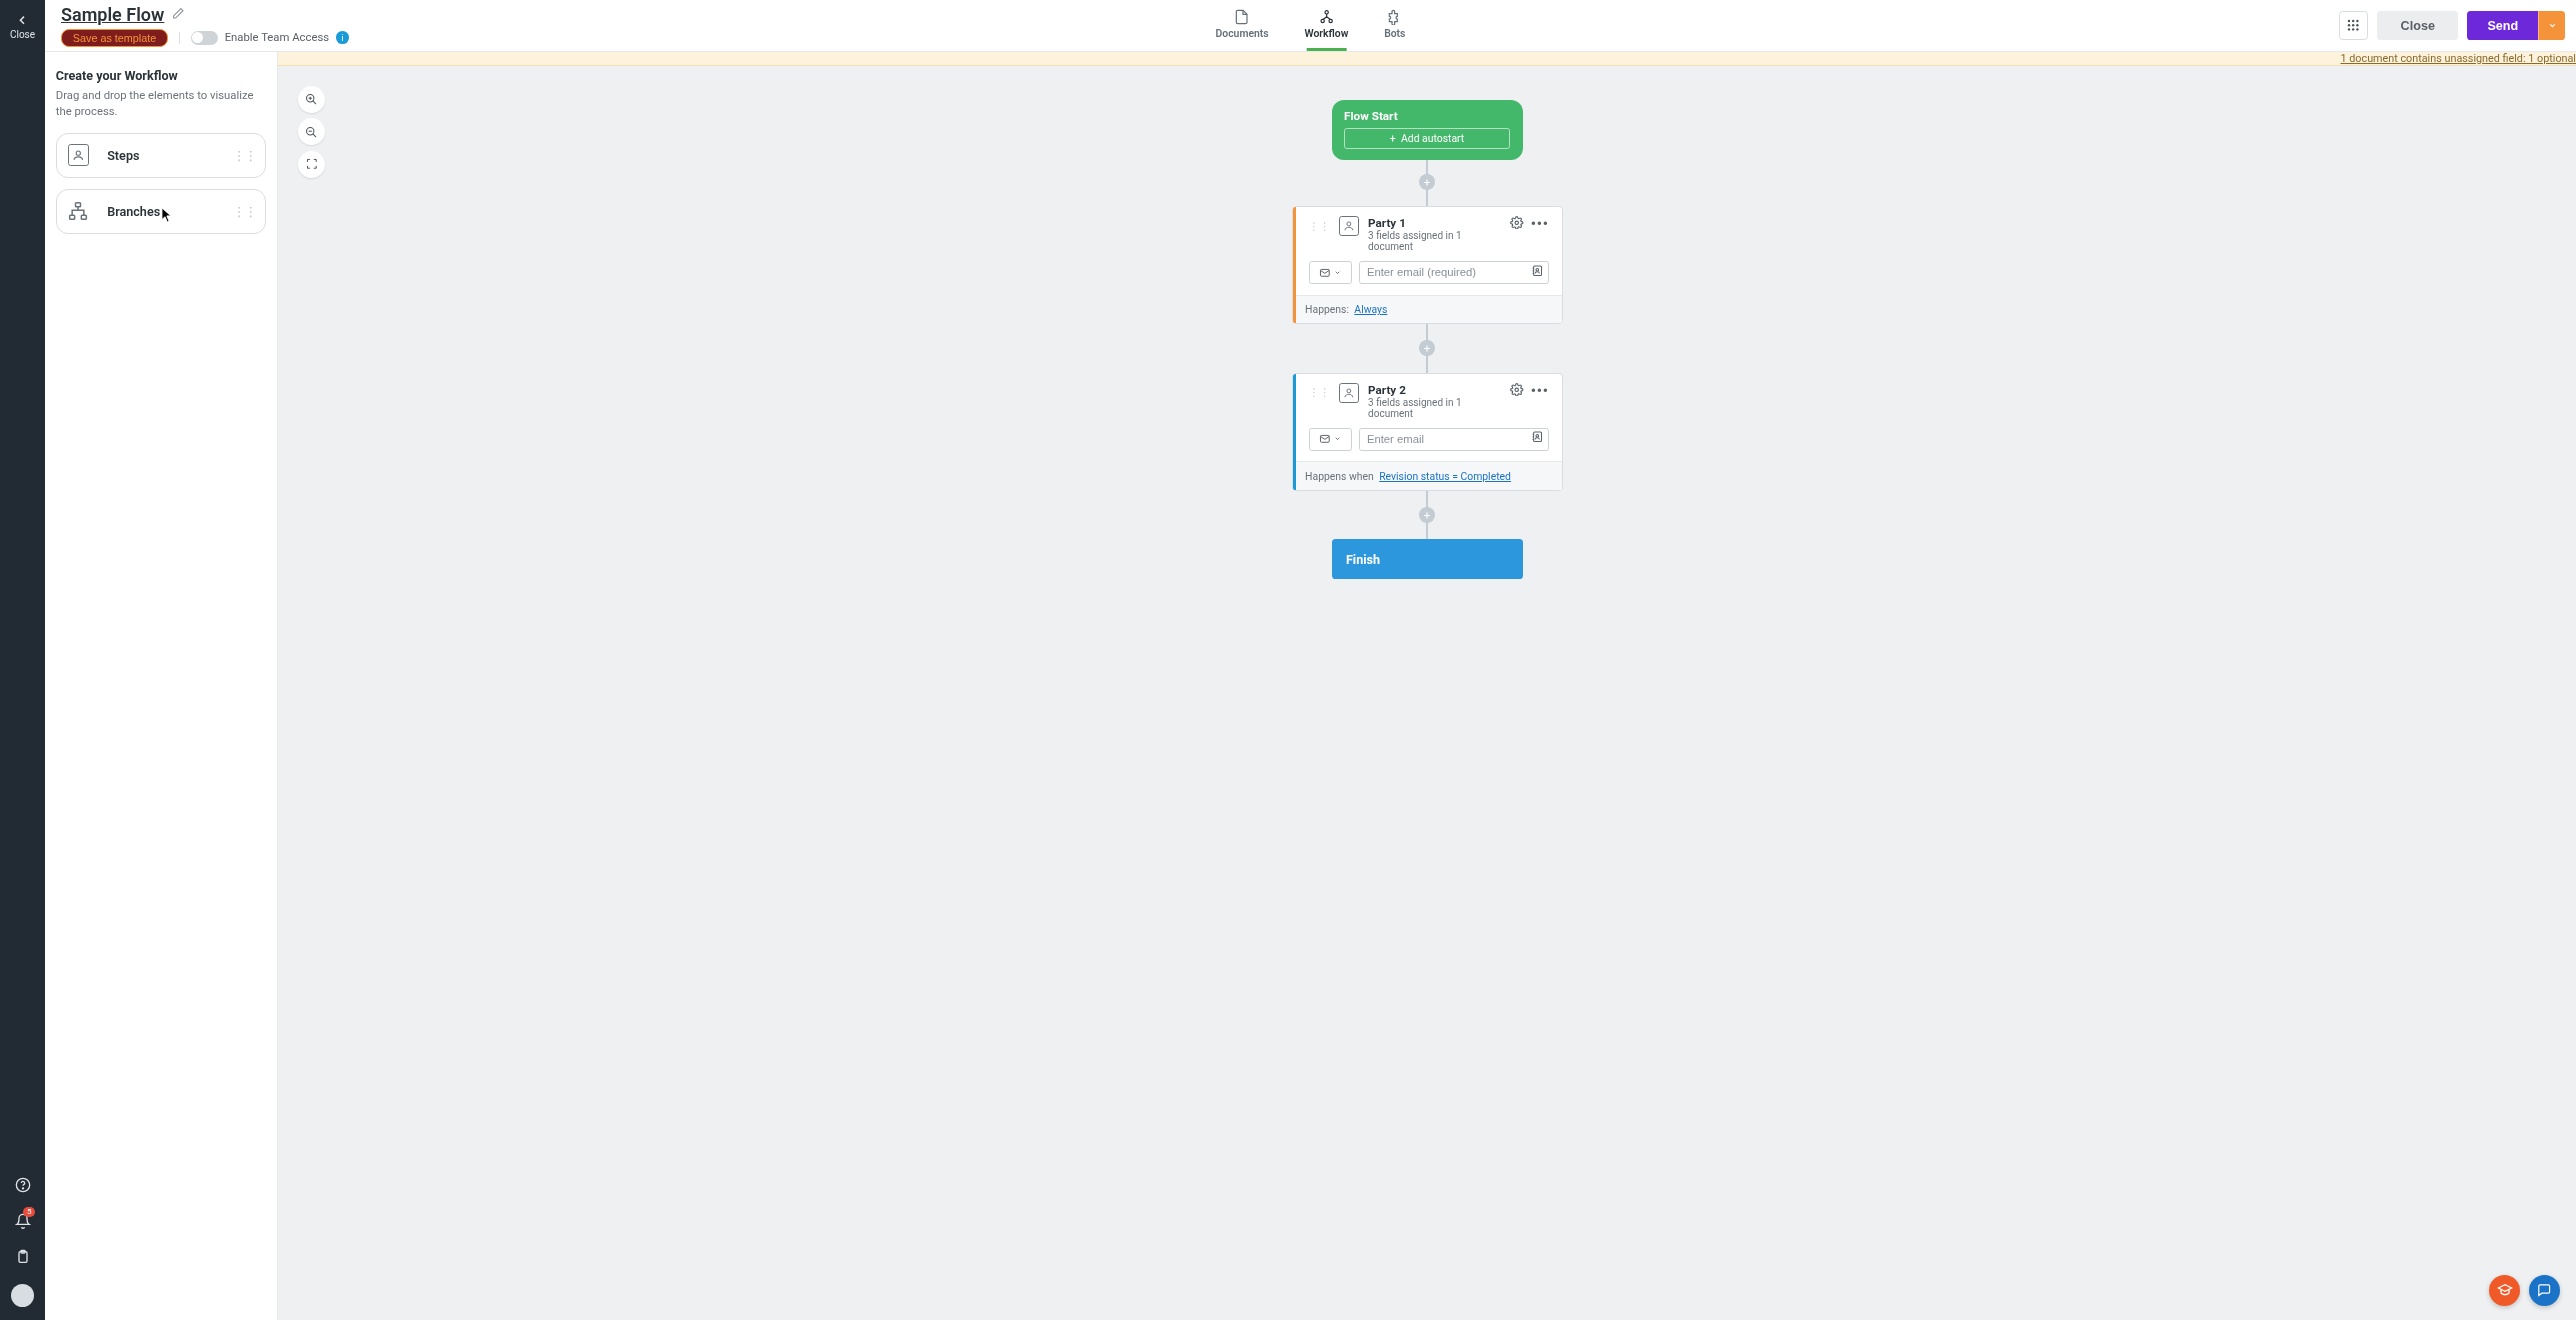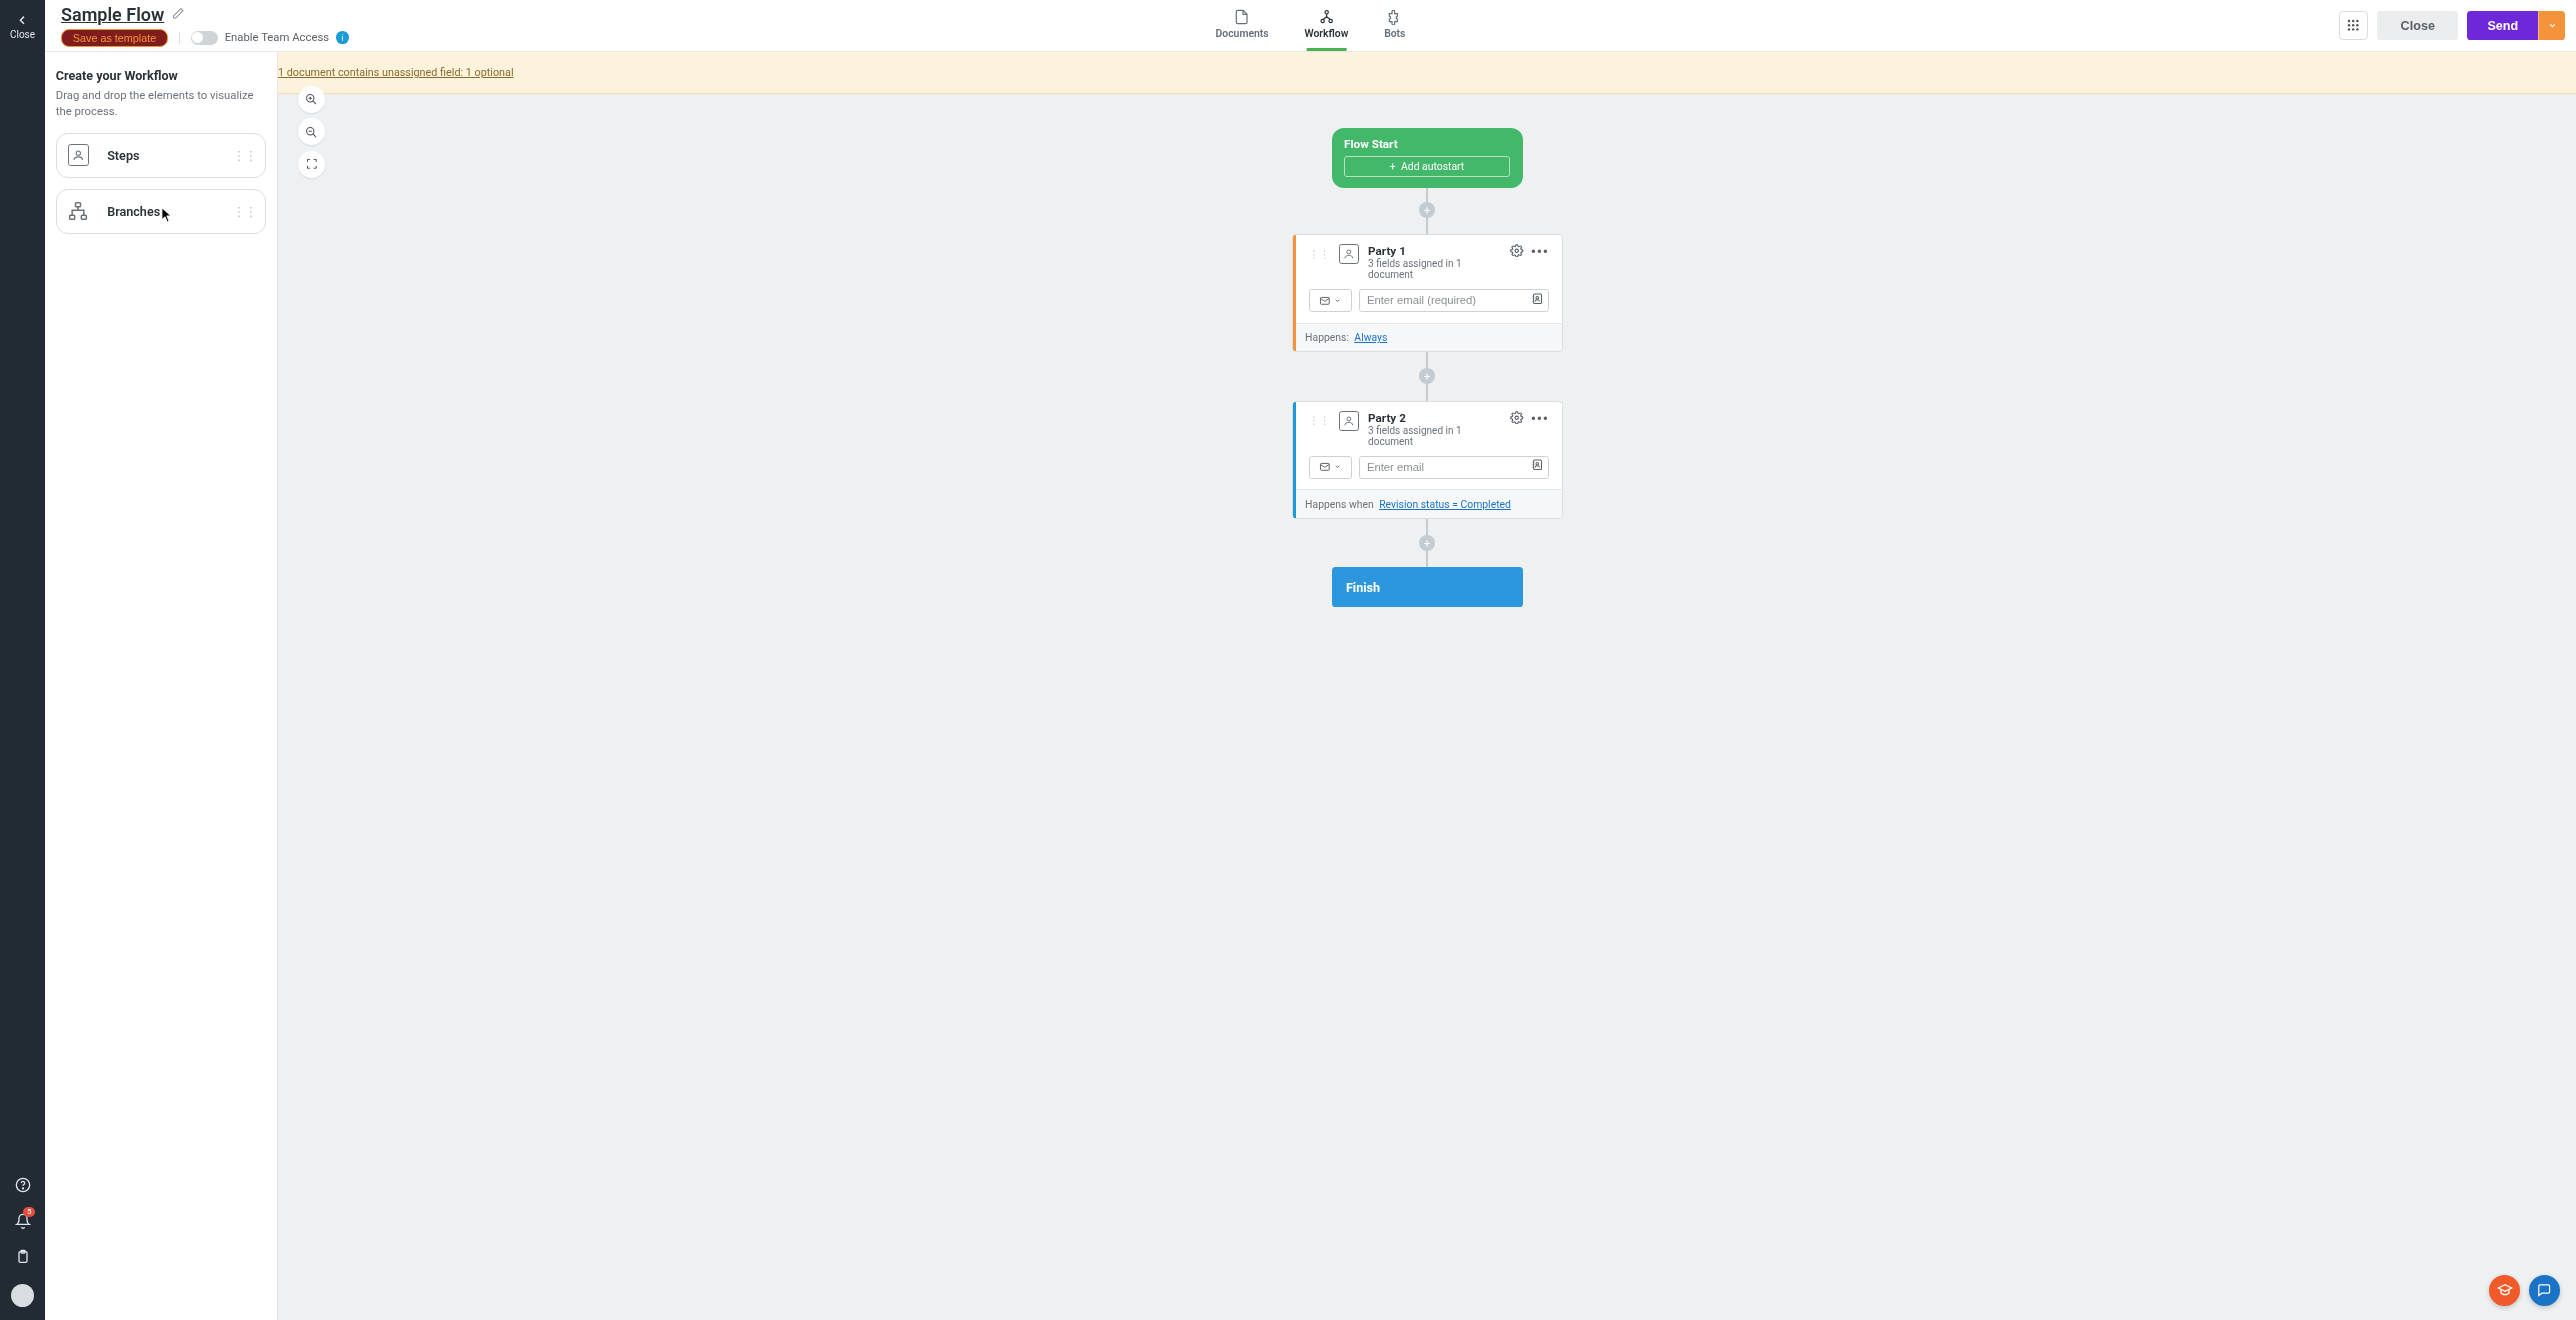--- a/index.html
+++ b/index.html
@@ -221,24 +221,24 @@
   
   .canvas-area {
     flex: 1;
     background: #eef0f2;
     position: relative;
     overflow: auto;
   }
   .warning-banner {
     background: #fdf2dc;
     border-bottom: 0.9px solid #f2deb3;
-    text-align: left;
+    text-align: right;
     font-size: 10.8px;
     color: #8a6a2d;
-    padding: 14px 0;
+    padding: 0 0;
   }
   .warning-banner a { color: #8a6a2d; text-decoration: underline; cursor:pointer; }
 
   .zoom-controls {
     position: absolute;
     left: 20px;
     top: 34px;
     display: flex;
     flex-direction: column;
     gap: 5.4px;

